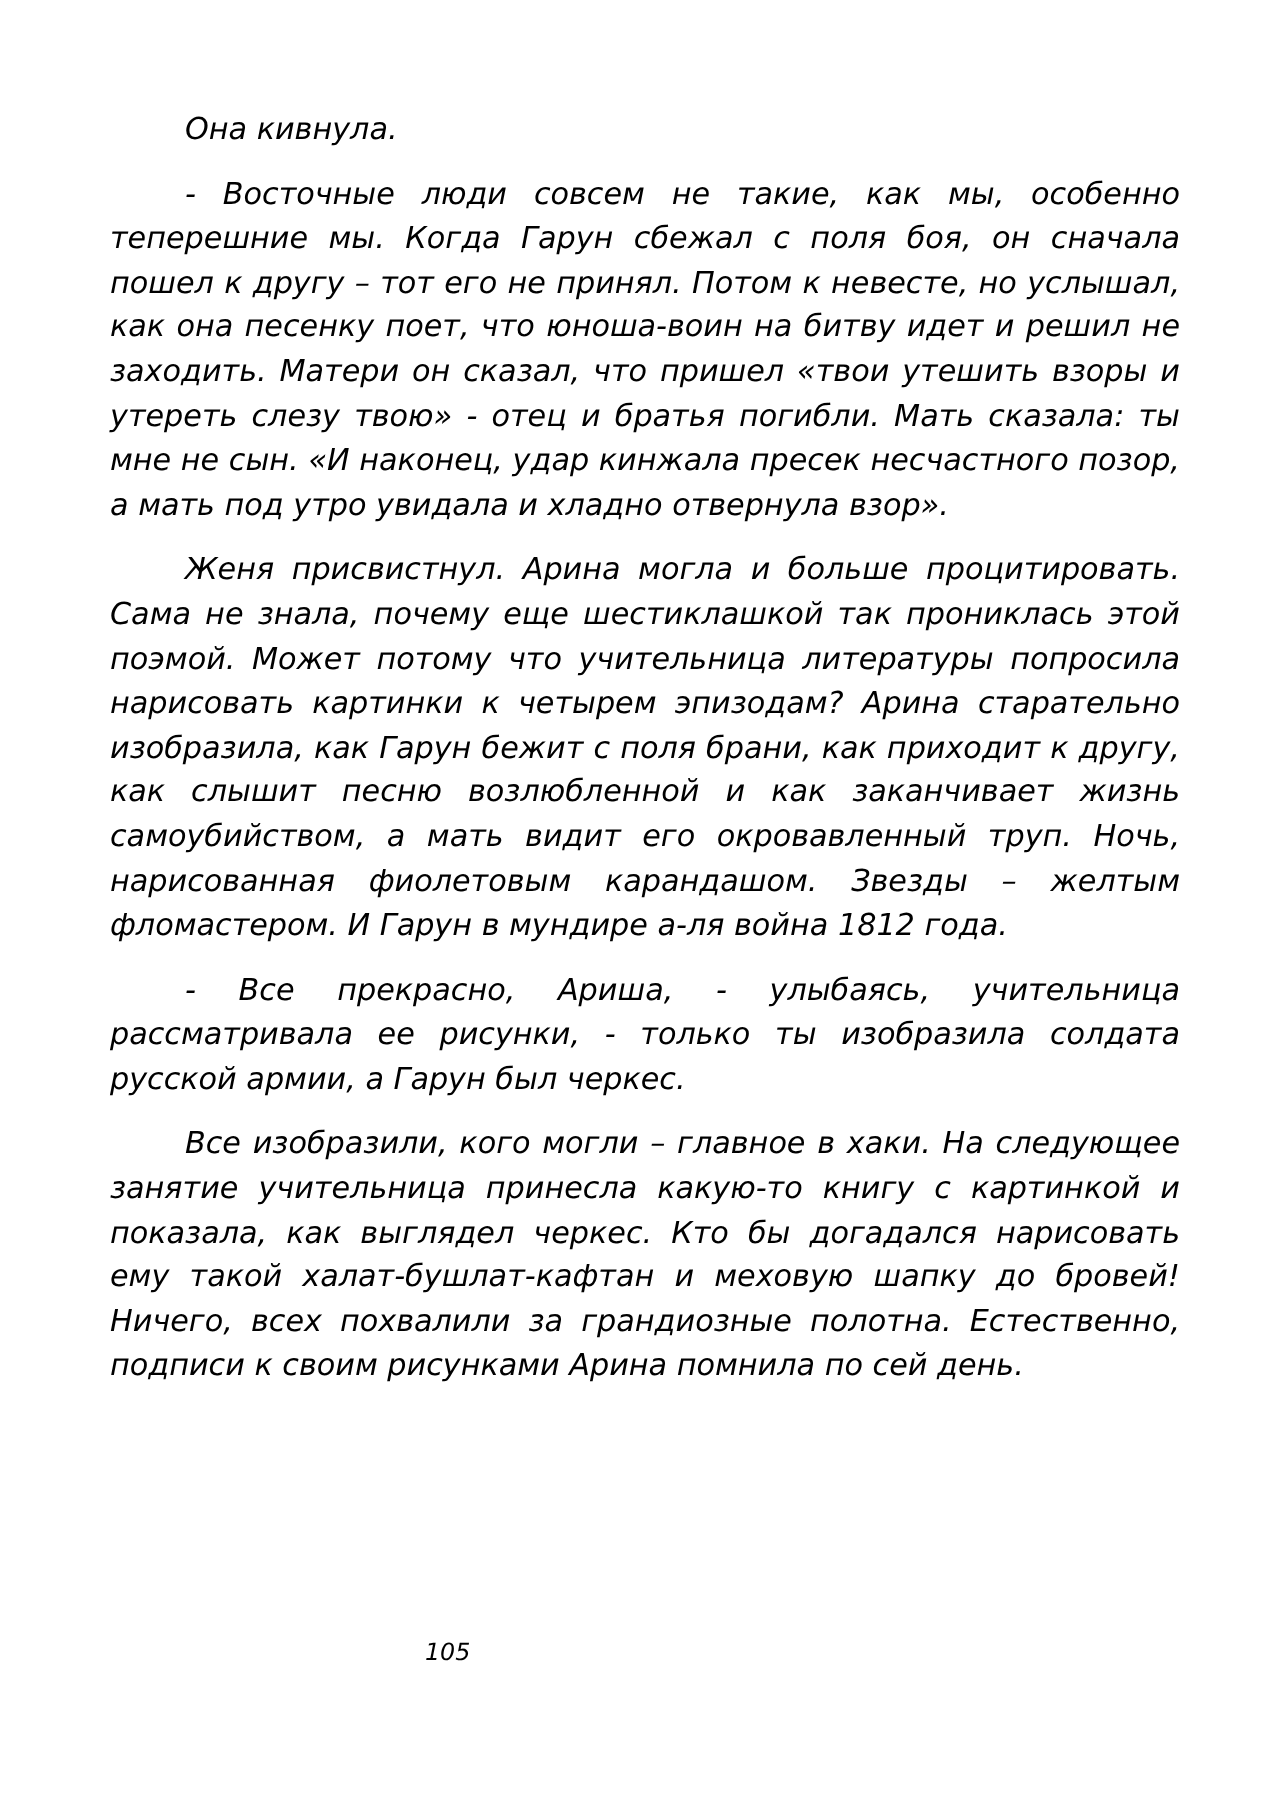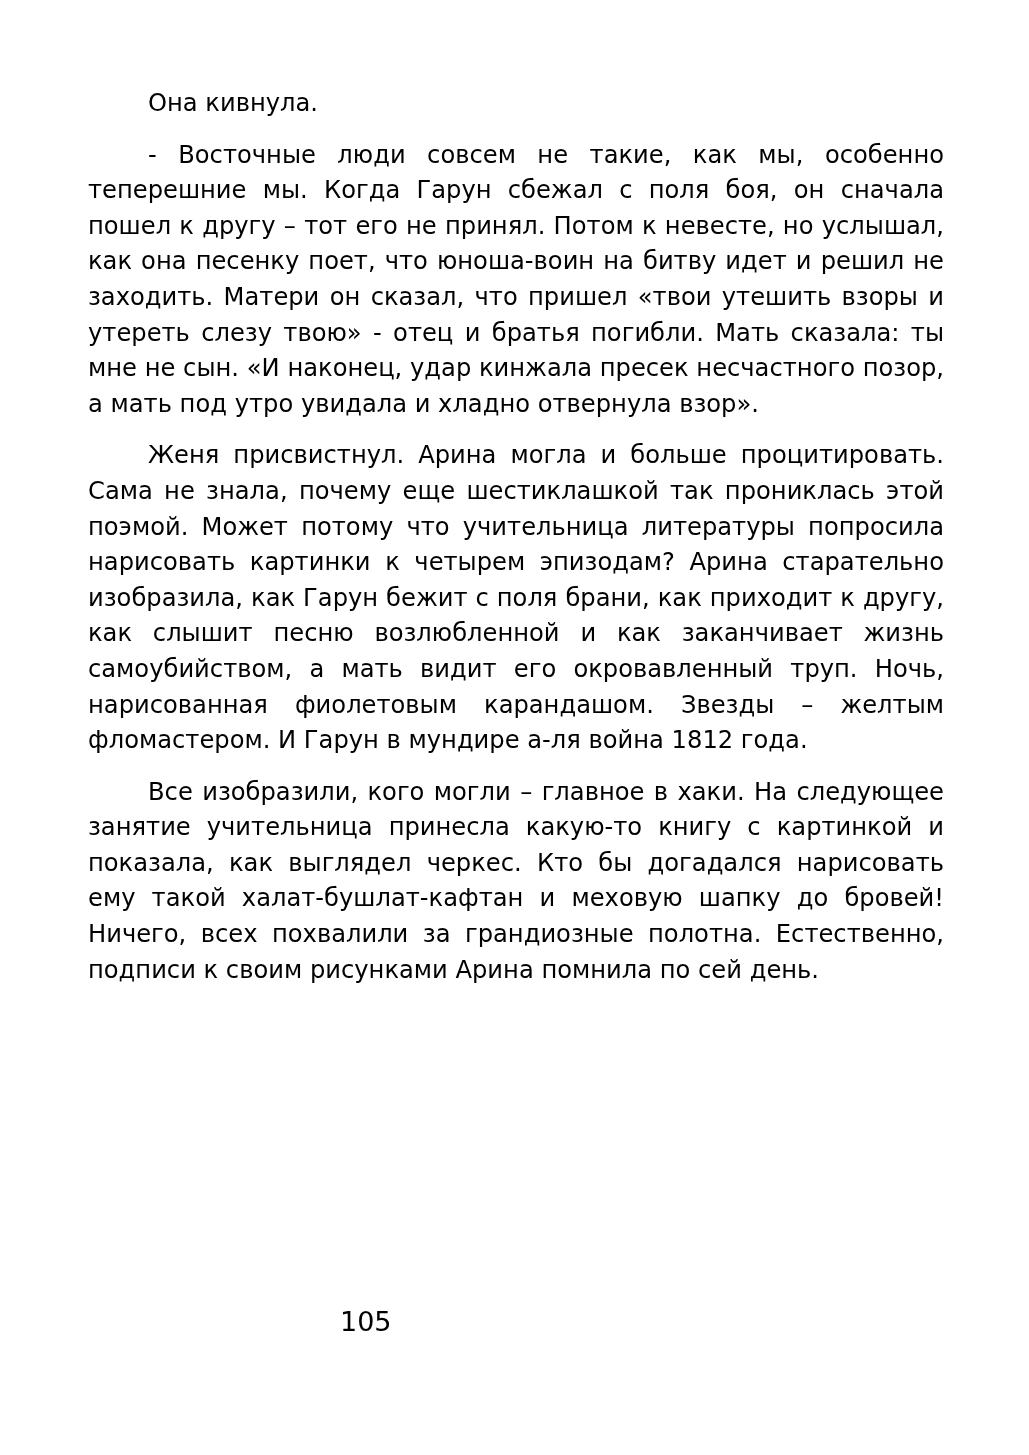--- a/index.html
+++ b/index.html
@@ -14,20 +14,21 @@
     color: #000000;
     overflow: hidden;
   }
 
   .page {
     position: relative;
     width: 902px;
     height: 1455px;
     background: #ffffff;
     box-sizing: border-box;
+    font-style: italic;
   }
 
   .text-column {
     position: absolute;
     left: 88px;
     top: 86px;
     width: 856px;
   }
 
   .para {
@@ -52,39 +53,40 @@
 
   .para.no-stretch::after {
     content: none;
   }
 
   .page-number {
     position: absolute;
     left: 88px;
     top: 1305px;
     width: 856px;
-    font-size: 27px;
+    font-size: 19px;
     line-height: 34px;
     text-align: left;
     text-indent: 252px;
   }
 </style>
 </head>
 <body>
 
 <div class="page">
 
   <div class="text-column">
 
     <p class="para no-stretch">Она кивнула.</p>
 
     <p class="para no-stretch">- Восточные люди совсем не такие, как мы, особенно теперешние мы. Когда Гарун сбежал с поля боя, он сначала пошел к другу – тот его не принял. Потом к невесте, но услышал, как она песенку поет, что юноша-воин на битву идет и решил не заходить. Матери он сказал, что пришел «твои утешить взоры и утереть слезу твою» - отец и братья погибли. Мать сказала: ты мне не сын. «И наконец, удар кинжала пресек несчастного позор, а мать под утро увидала и хладно отвернула взор».</p>
 
     <p class="para no-stretch">Женя присвистнул. Арина могла и больше процитировать. Сама не знала, почему еще шестиклашкой так прониклась этой поэмой. Может потому что учительница литературы попросила нарисовать картинки к четырем эпизодам? Арина старательно изобразила, как Гарун бежит с поля брани, как приходит к другу, как слышит песню возлюбленной и как заканчивает жизнь самоубийством, а мать видит его окровавленный труп. Ночь, нарисованная фиолетовым карандашом. Звезды – желтым фломастером. И Гарун в мундире а-ля война 1812 года.</p>
 
+    <p class="para no-stretch">- Все прекрасно, Ариша, - улыбаясь, учительница рассматривала ее рисунки, - только ты изобразила солдата русской армии, а Гарун был черкес.</p>
 
     <p class="para no-stretch">Все изобразили, кого могли – главное в хаки. На следующее занятие учительница принесла какую-то книгу с картинкой и показала, как выглядел черкес. Кто бы догадался нарисовать ему такой халат-бушлат-кафтан и меховую шапку до бровей! Ничего, всех похвалили за грандиозные полотна. Естественно, подписи к своим рисунками Арина помнила по сей день.</p>
 
 
   </div>
 
   <div class="page-number">105</div>
 
 </div>
 

